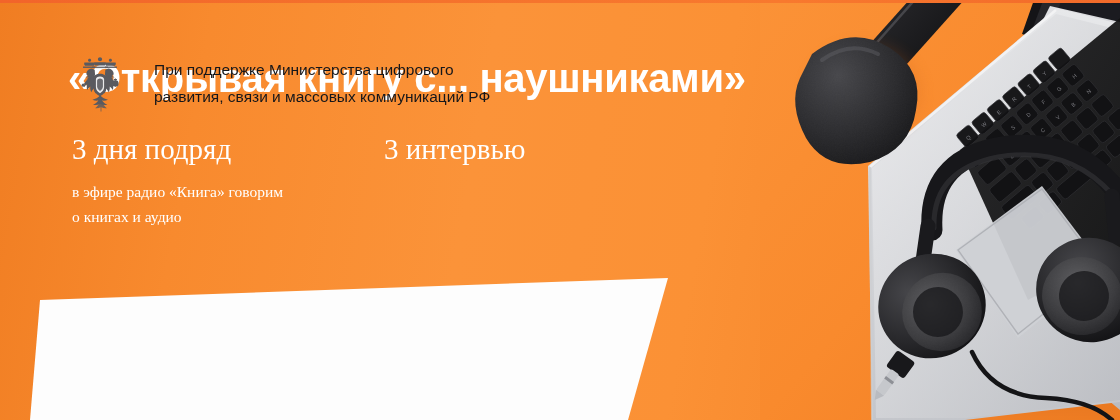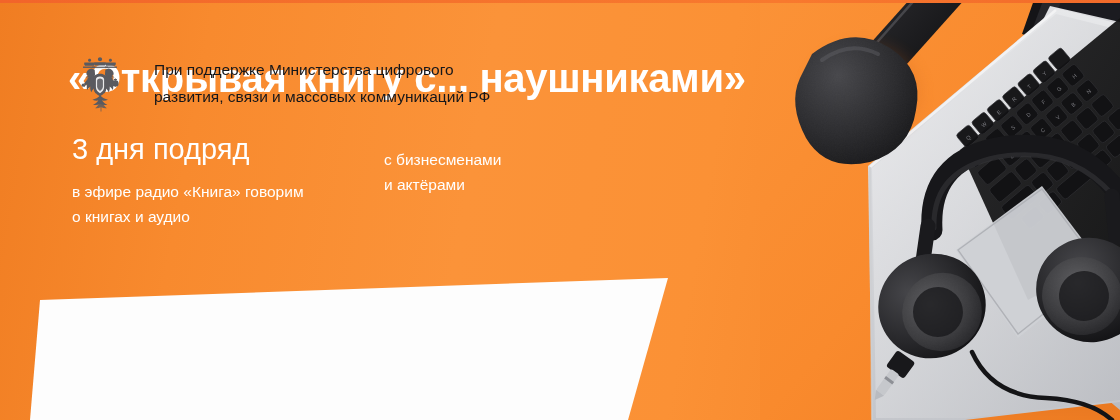--- a/index.html
+++ b/index.html
@@ -37,21 +37,21 @@
     left:68px; top:56px;
     font-size:40px;
     font-weight:bold;
     color:#ffffff;
     letter-spacing:-0.3px;
     white-space:nowrap;
     z-index:20;
   }
 
   .cols { position:absolute; left:72px; top:134px; z-index:20; }
-  .col  { position:absolute; top:0; }
+  .col  { position:absolute; top:0;font-family:Liberation Serif, serif; }
   .col-1 { left:0px;  width:300px; }
   .col-2 { left:312px; width:300px; }
 
   .col-title {
     font-size:29px;
     font-weight:normal;
     color:#ffffff;
     white-space:nowrap;
     line-height:1.1;
   }
@@ -311,22 +311,21 @@
 
   <div class="cols">
 
     <div class="col col-1">
       <div class="col-title">3 дня подряд</div>
       <div class="col-sub">в эфире радио «Книга» говорим
 о книгах и аудио</div>
     </div>
 
     <div class="col col-2">
-      <div class="col-sub">с бизнесменами
-и актёрами</div>
+      <div class="col-title">3 интервью</div>
     </div>
 
   </div>
 
   <div class="support-card"></div>
 
   <div class="support-inner">
     <svg class="emblem" viewBox="0 0 44 58" xmlns="http://www.w3.org/2000/svg" fill="#5a5a5f">
 
       <path d="M22 2.2c1.2 0 2.1.9 2.1 2s-.9 2-2.1 2-2.1-.9-2.1-2 .9-2 2.1-2z"></path>

